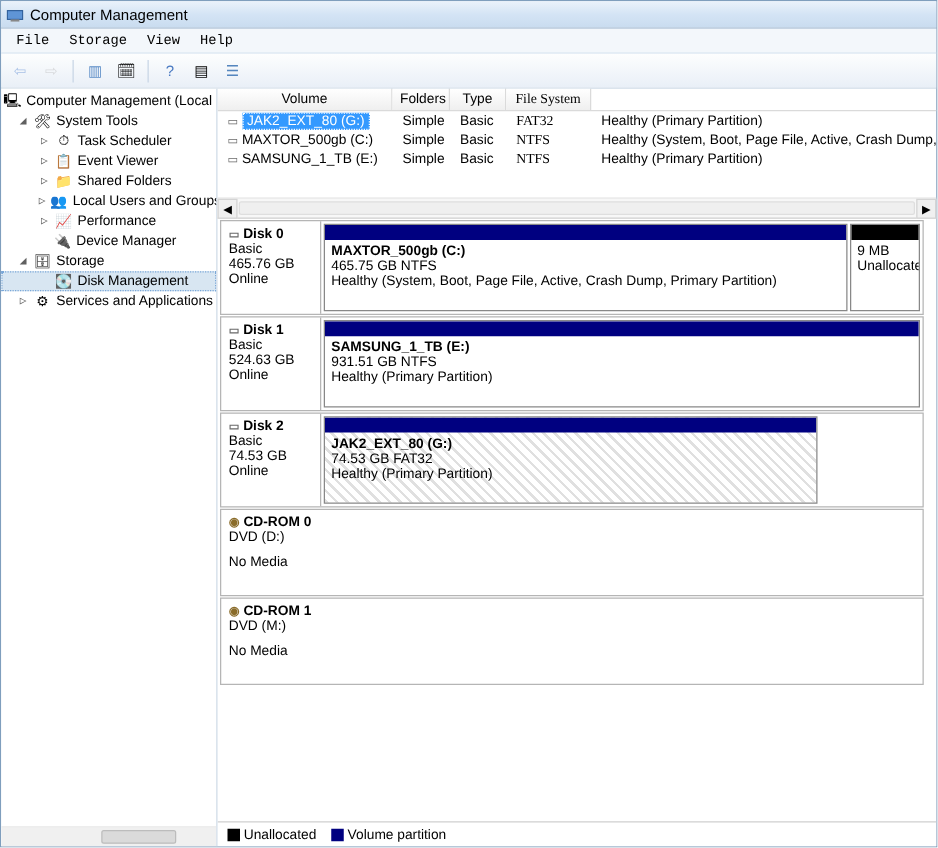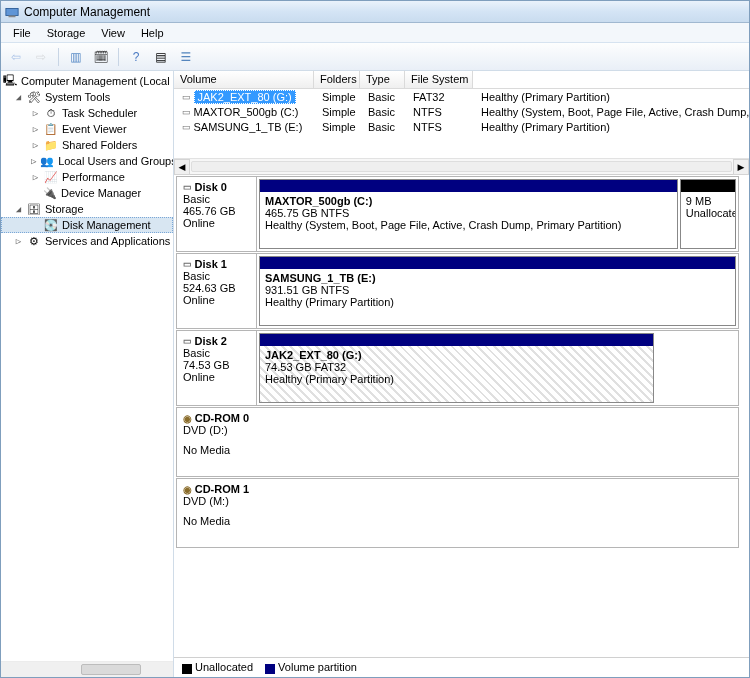--- a/index.html
+++ b/index.html
@@ -39,20 +39,21 @@
     color: #000;
     font-size: 12px;
   }
   .menubar {
     height: 20px;
     background: #f3f7fb;
     border-bottom: 1px solid #d6e3f0;
     display: flex;
     align-items: center;
     padding: 0 4px;
+    font-family: Liberation Mono, monospace;
   }
   .menubar span {
     padding: 2px 8px;
     cursor: default;
   }
   .toolbar {
     height: 28px;
     border-bottom: 1px solid #d0dce8;
     background: linear-gradient(to bottom,#fdfefe,#e9eff7);
     display: flex;
@@ -124,29 +125,30 @@
     display: flex;
     height: 18px;
     border-bottom: 1px solid #dadada;
   }
   .vol-header .col {
     border-right: 1px solid #dadada;
     padding: 2px 6px;
     background: linear-gradient(to bottom,#ffffff,#efefef);
     white-space: nowrap;
     overflow: hidden;
+    text-align: center;
   }
   .vol-list { height: 70px; border-bottom: 1px solid #e2e2e2; overflow:hidden;}
   .vrow { display: flex; align-items:center; height: 15px; padding-left:2px;}
   .vrow .cell { padding: 0 6px; white-space: nowrap; overflow: hidden; display:flex; align-items:center; gap:3px;}
   .vname.sel { background: #3399ff; color: #fff; border:1px dotted #fff; padding:0 3px;}
   .col-volume {width:140px;}
   .col-layout {width:46px;}
   .col-type  {width:45px;}
-  .col-fs    {width:68px;}
+  .col-fs    {width:68px;font-family:Liberation Serif, serif;}
   .col-status{flex:1;}
   .hscroll-strip {
     height:16px; border-bottom:1px solid #d0d0d0;
     background:#f7f7f7; position:relative;
   }
   .hscroll-strip .larr, .hscroll-strip .rarr {
     position:absolute; top:0; width:16px; height:16px;
     display:flex; align-items:center; justify-content:center;
     background:#f0f0f0; border:1px solid #d4d4d4;
     font-size:9px;

